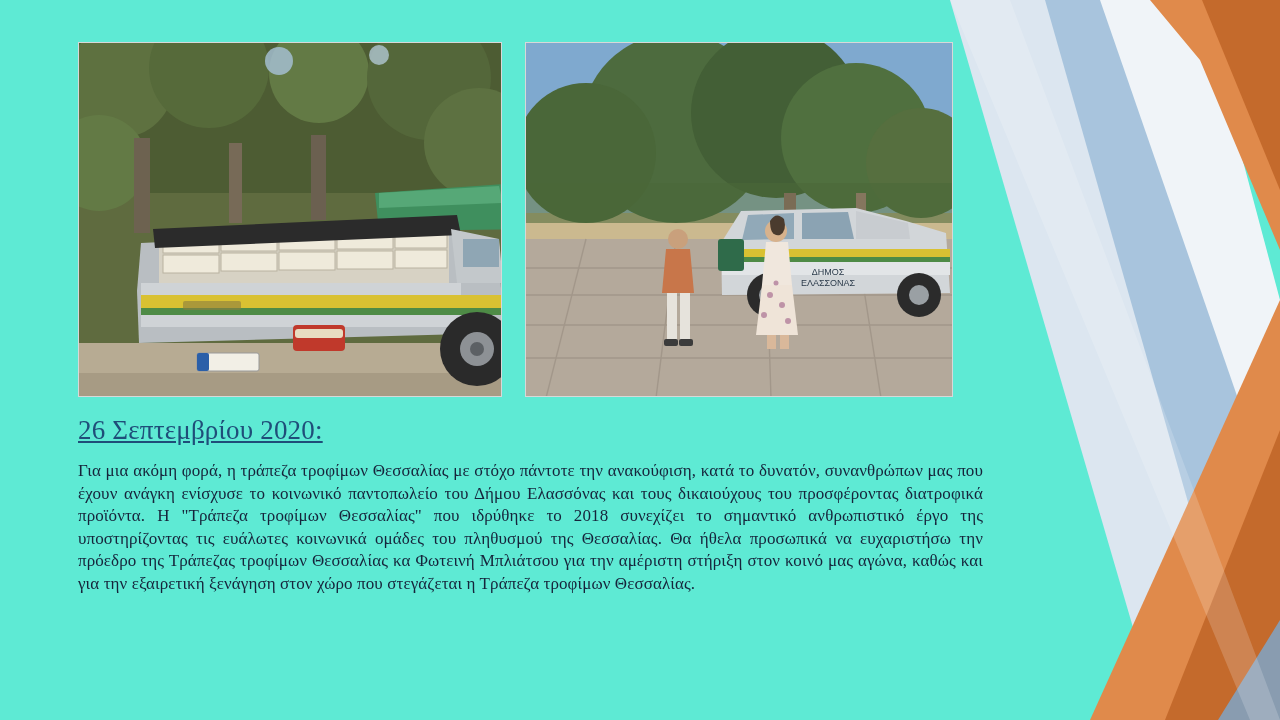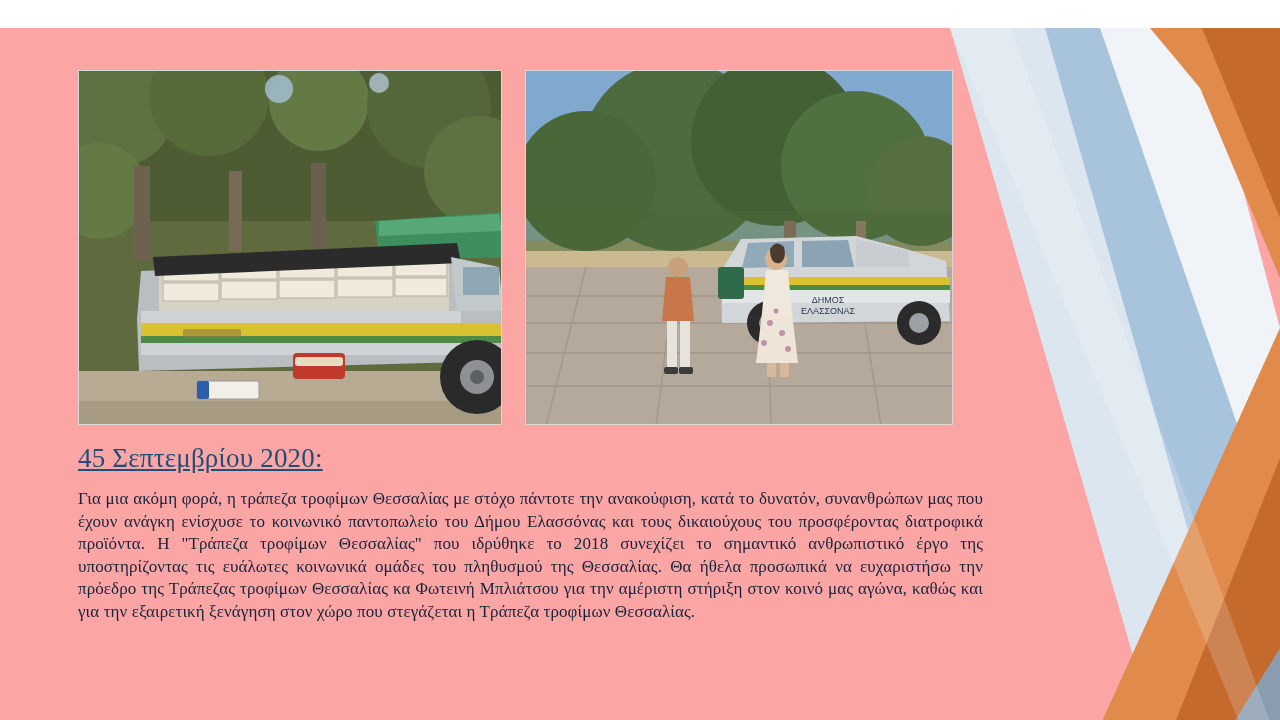--- a/index.html
+++ b/index.html
@@ -11,23 +11,22 @@
     width: 1280px;
     height: 720px;
     overflow: hidden;
     font-family: "Liberation Serif", serif;
     position: relative;
   }
 
   .slide {
     position: absolute;
     inset: 0;
-    background: #fca5a5;
-    overflow: hidden;
-    margin-top: 28px;
+    background: #5eead4;
+    overflow: hidden;
   }
 
   
   .deco {
     position: absolute;
     top: 0;
     right: 0;
     width: 330px;
     height: 720px;
     overflow: hidden;
@@ -243,17 +242,17 @@
         <rect x="241" y="292" width="9" height="14" fill="#d9b89a"></rect>
         <rect x="254" y="292" width="9" height="14" fill="#d9b89a"></rect>
 
         <rect x="192" y="196" width="26" height="32" rx="3" fill="#2f6b4a"></rect>
       </svg>
     </div>
 
   </div>
 
   <div class="caption">
-    <div class="caption-date">45 Σεπτεμβρίου 2020:</div>
+    <div class="caption-date">26 Σεπτεμβρίου 2020:</div>
     <p class="caption-body">Για μια ακόμη φορά, η τράπεζα τροφίμων Θεσσαλίας με στόχο πάντοτε την ανακούφιση, κατά το δυνατόν, συνανθρώπων μας που έχουν ανάγκη  ενίσχυσε το κοινωνικό παντοπωλείο του Δήμου Ελασσόνας και τους δικαιούχους  του προσφέροντας διατροφικά προϊόντα.  Η  "Τράπεζα τροφίμων Θεσσαλίας" που ιδρύθηκε το 2018 συνεχίζει το σημαντικό ανθρωπιστικό  έργο της υποστηρίζοντας τις ευάλωτες κοινωνικά ομάδες του πληθυσμού της Θεσσαλίας. Θα ήθελα προσωπικά να ευχαριστήσω την πρόεδρο της Τράπεζας τροφίμων Θεσσαλίας κα Φωτεινή Μπλιάτσου για την αμέριστη στήριξη στον κοινό μας αγώνα, καθώς  και για την εξαιρετική ξενάγηση στον χώρο που στεγάζεται η Τράπεζα τροφίμων Θεσσαλίας.</p>
   </div>
 
 </div>
 
 </body></html>

